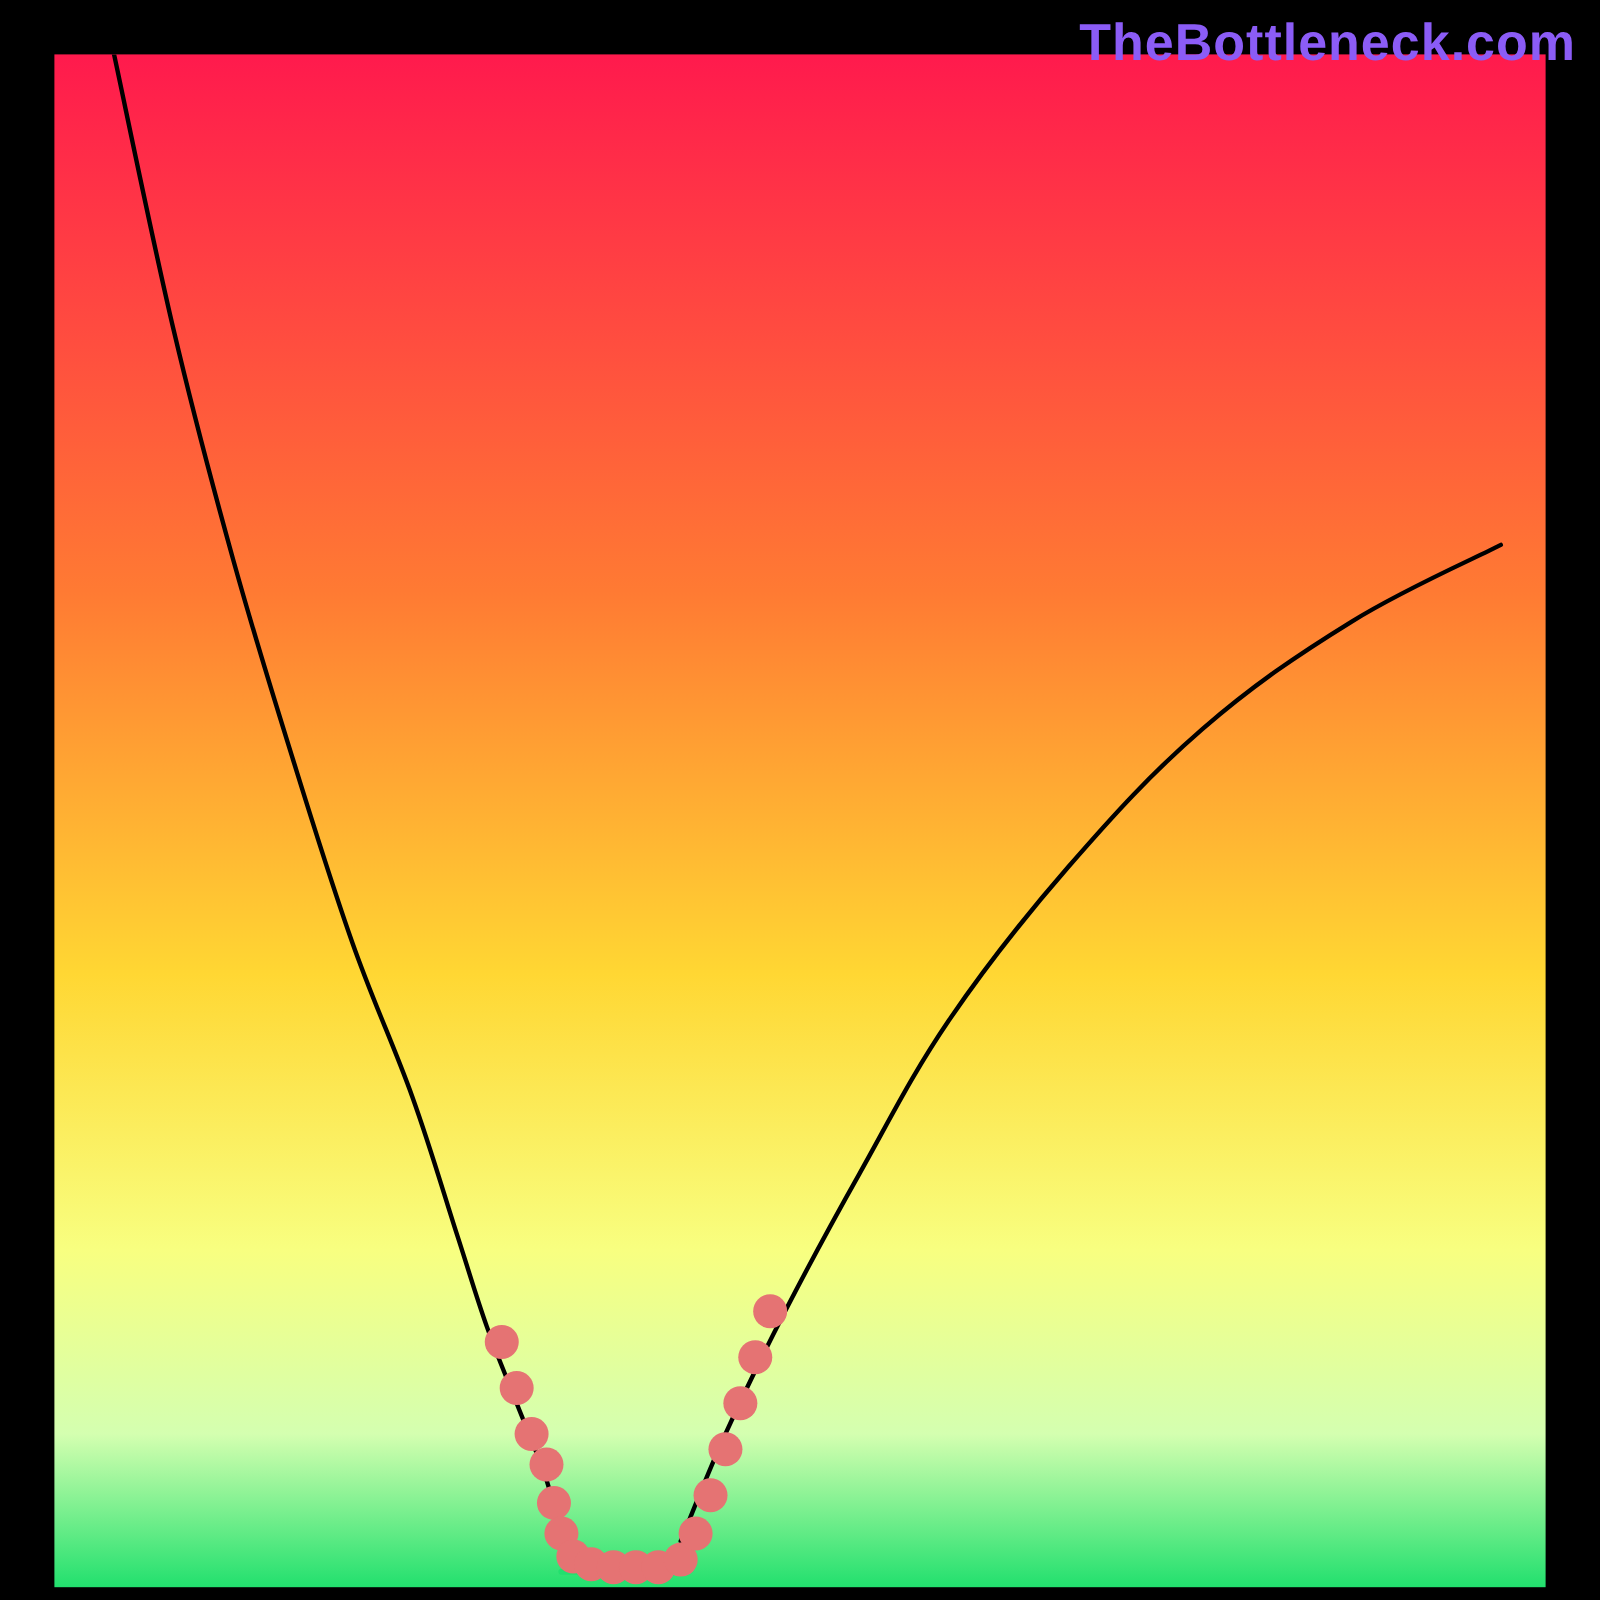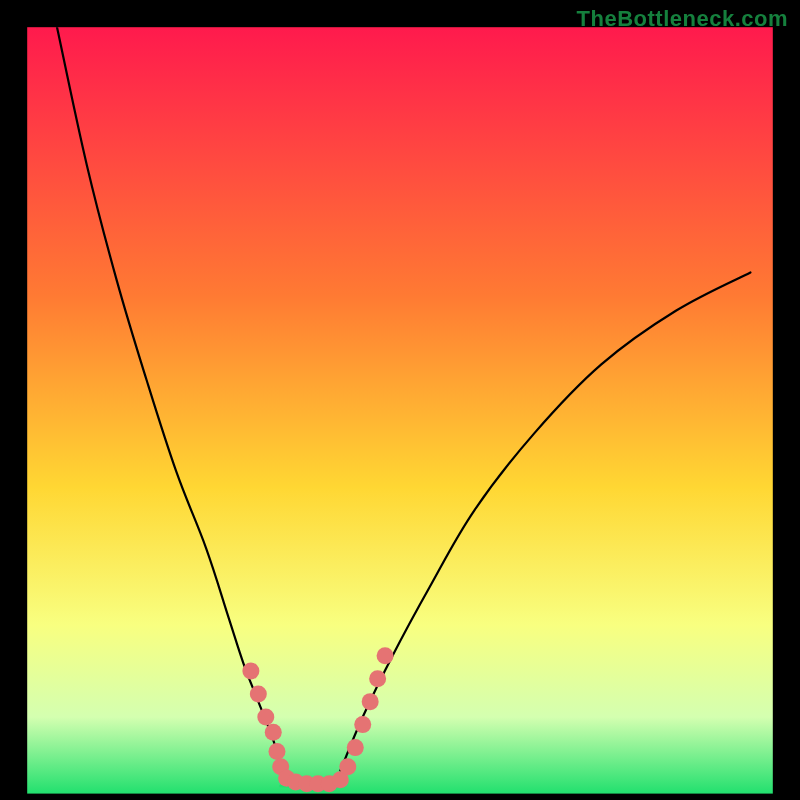--- a/index.html
+++ b/index.html
@@ -13,23 +13,23 @@
   }
   .chart-wrap {
     position: relative;
     width: 800px;
     height: 800px;
   }
   .watermark {
     position: absolute;
     top: 6px;
     right: 12px;
-    font-size: 22px;
+    font-size: 26px;
     font-weight: bold;
-    color: #15803d;
+    color: #8b5cf6;
     letter-spacing: 0.5px;
     z-index: 10;
   }
   svg {
     display: block;
   }
 </style>
 </head>
 <body>
 

